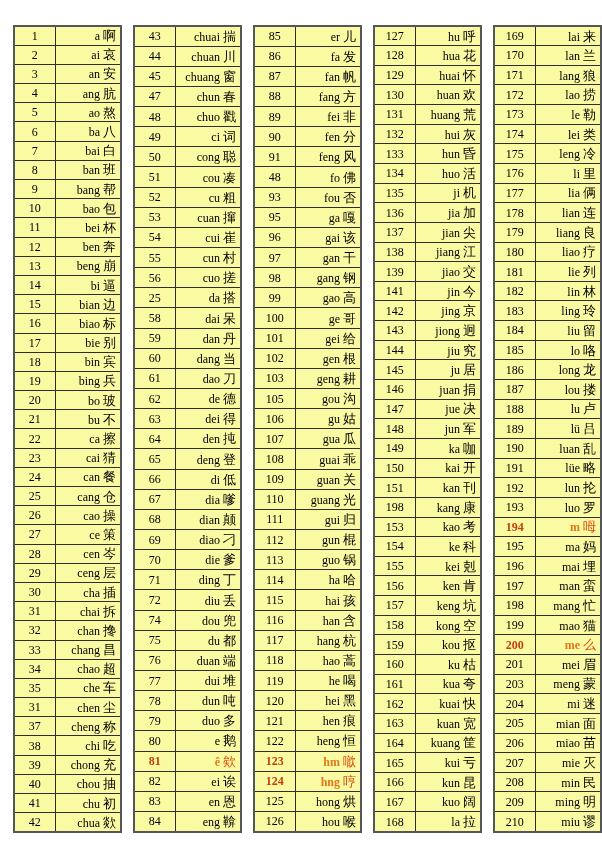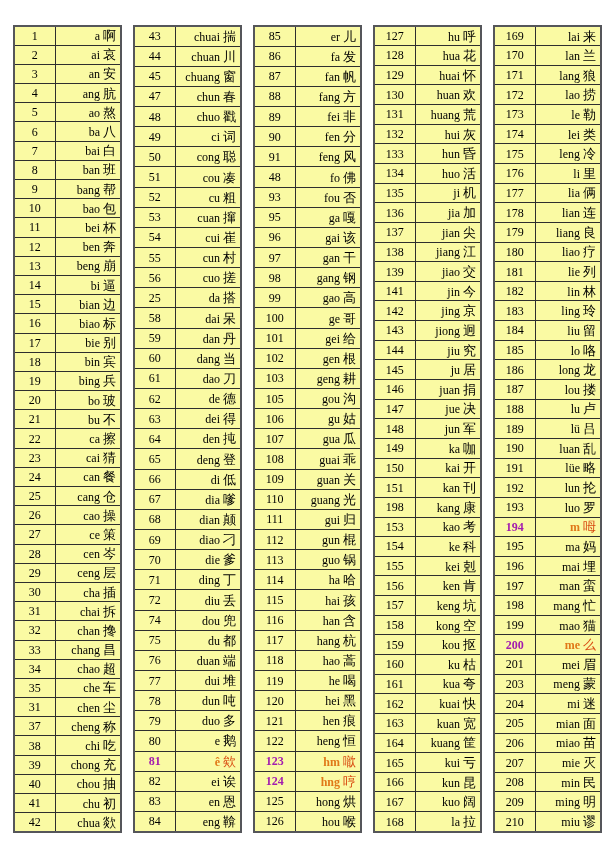--- a/index.html
+++ b/index.html
@@ -10,21 +10,21 @@
   .tables{display:flex;gap:11px;padding:25px 0 0 13px;}
   table{border-collapse:collapse;border:2px solid #55565a;background:#fafaa3;}
   td{
     border:1px solid #2e2e2e;box-sizing:border-box;height:19.2px;padding:0;
     font-size:12px;color:#000;background:#fafaa3;line-height:1;
   }
   td.num{width:41px;text-align:center;}
   td.entry{width:66px;text-align:right;padding-right:4px;white-space:nowrap;}
   .py{font-size:12px;}
   .ch{font-size:13px;margin-left:3px;}
-  tr.red td.num{color:#a21caf;font-weight:bold;}
+  tr.red td.num{color:#c2410c;font-weight:bold;}
   tr.red .py{color:#e07818;font-weight:bold;}
   tr.red .ch{color:#d84a10;}
 </style>
 </head>
 <body>
 
 <div class="tables" id="tables">
     <table>
       <tbody>
         <tr>

